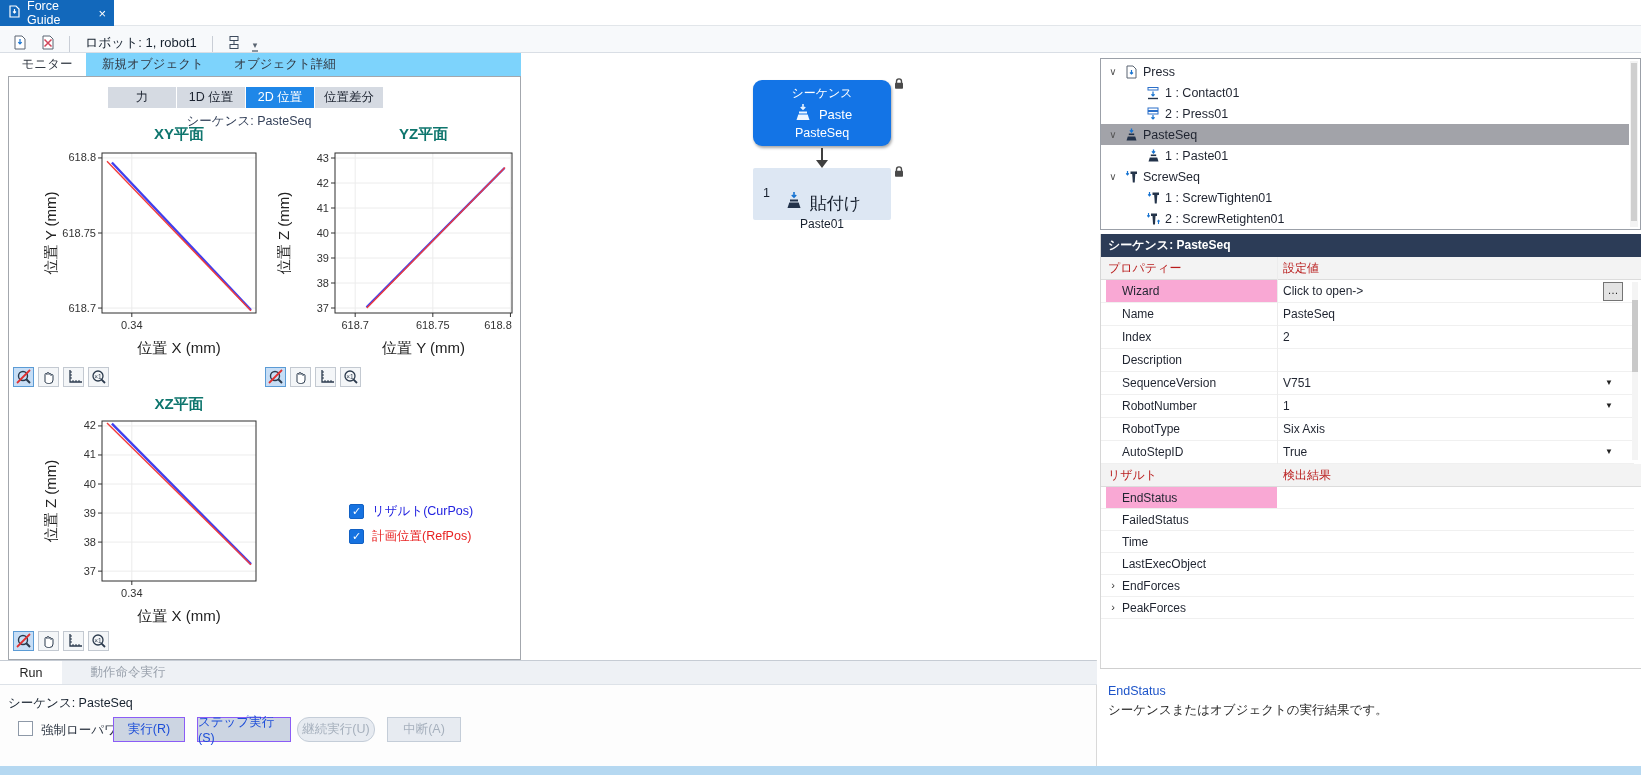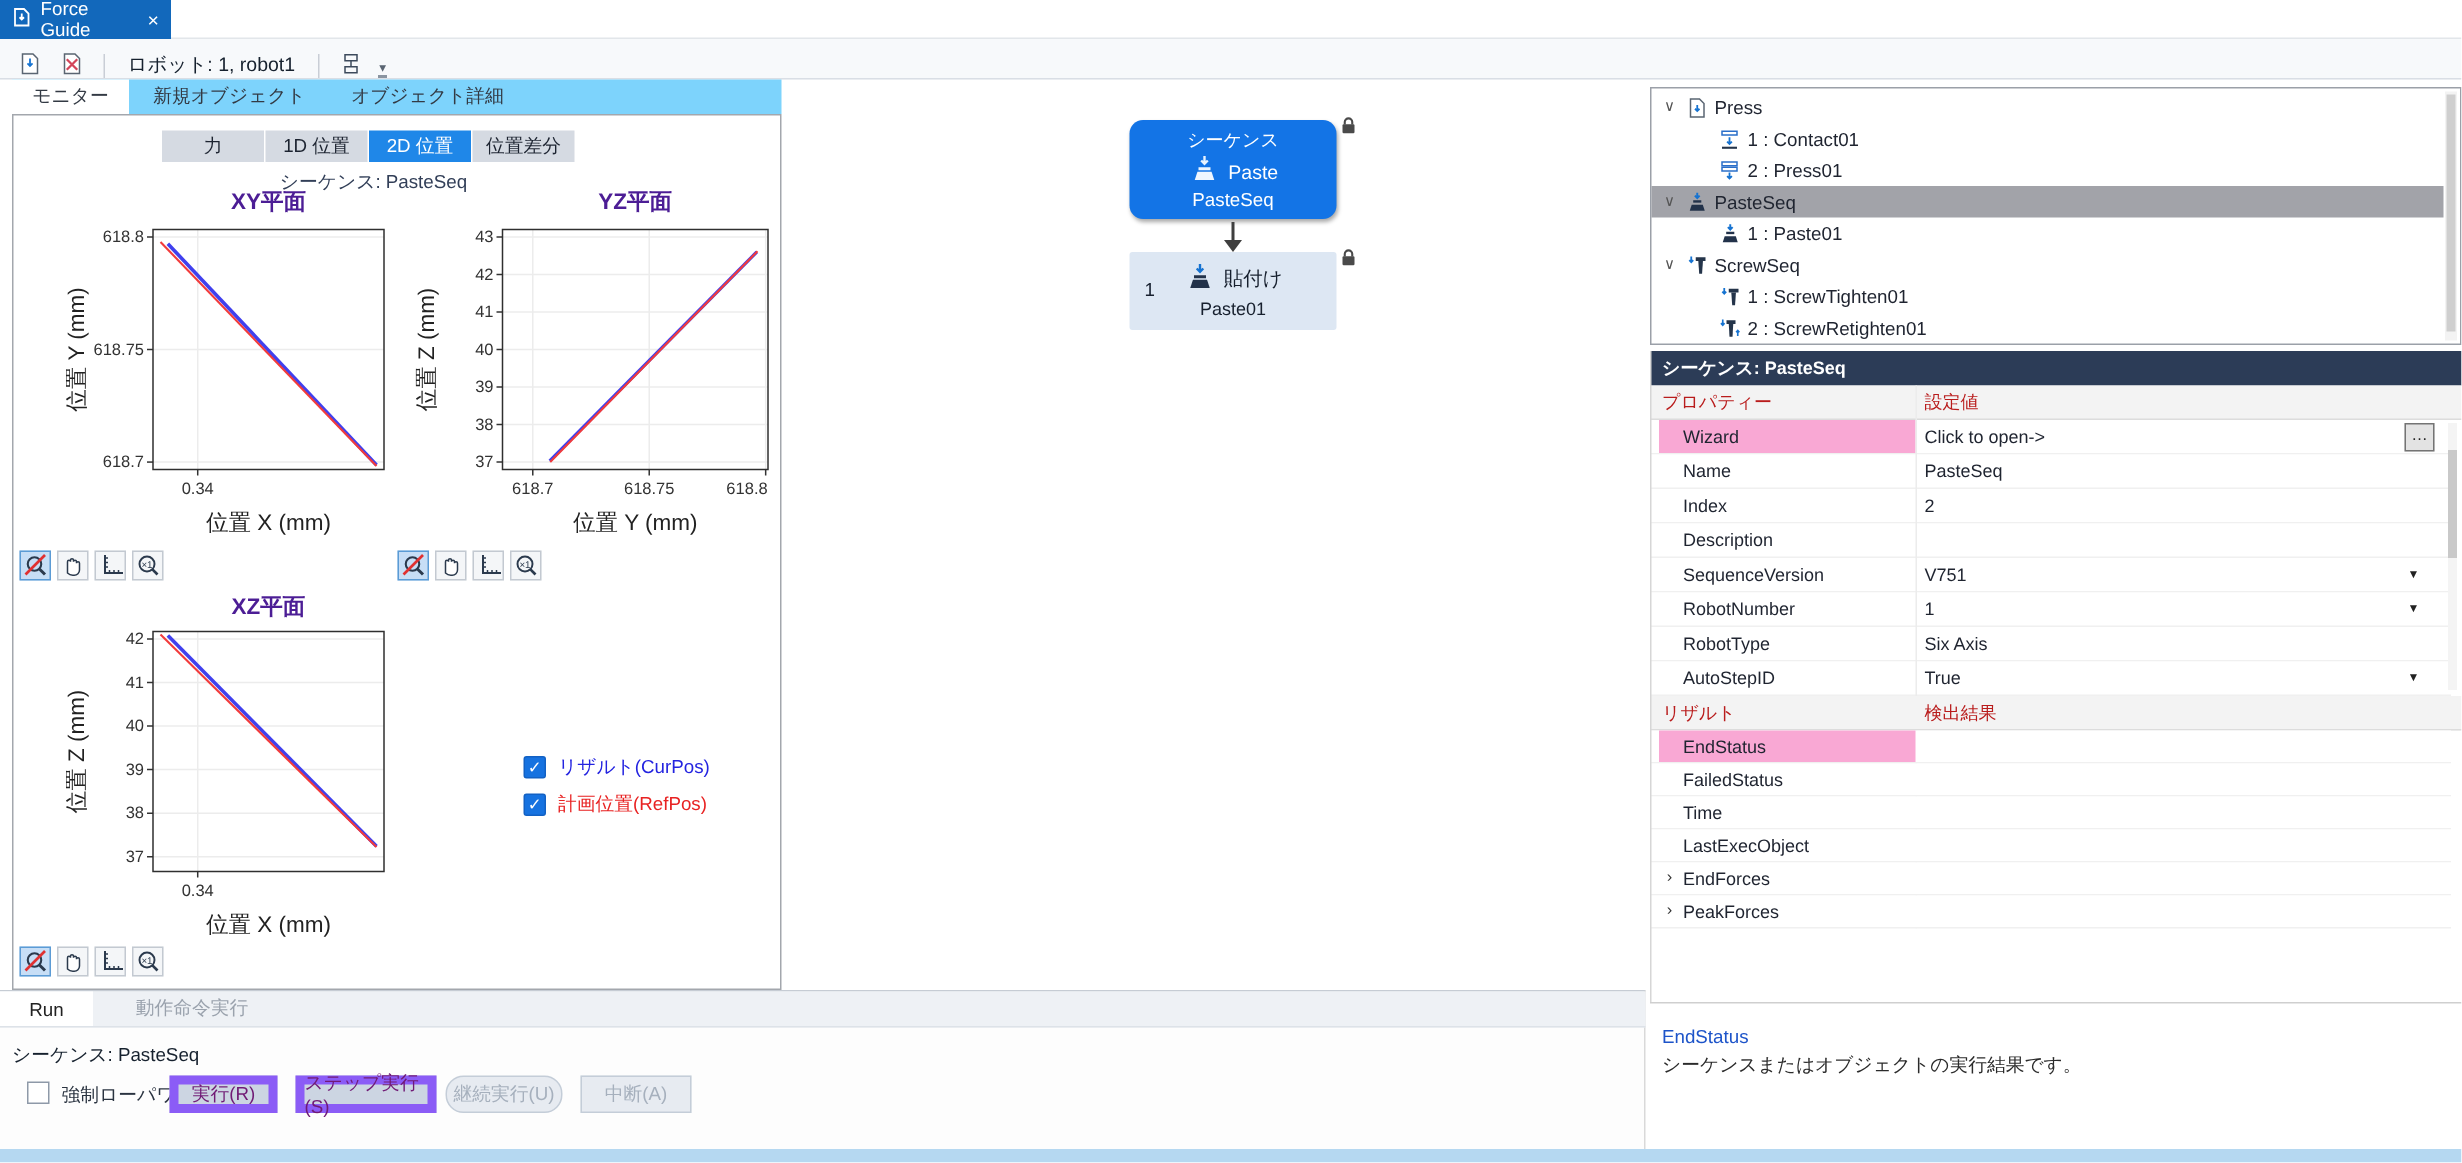--- a/index.html
+++ b/index.html
@@ -28,21 +28,21 @@
   .doctab { height:23px; display:flex; align-items:center; justify-content:center; font-size:12.5px; color:#333a44; }
   .doctab.active { background:#fff; }
 
   
   #left-panel { left:8px; top:76px; width:513px; height:584px; background:#fff; border:1px solid #a3a7ad; }
   .seg-group { position:absolute; left:99px; top:10px; display:flex; gap:1px; }
   .seg-btn { width:68px; height:21px; background:#d5dae2; color:#1c2330; font-size:12.5px;
     display:flex; align-items:center; justify-content:center; cursor:pointer; }
   .seg-btn.active { background:#1f87e8; color:#fff; }
   .seq-caption { position:absolute; left:0; top:36px; width:480px; text-align:center; color:#323f58; font-size:12.5px; }
-  .chart-title { position:absolute; font-weight:bold; font-size:15px; color:#4c1d95; text-align:center; }
+  .chart-title { position:absolute; font-weight:bold; font-size:15px; color:#0f766e; text-align:center; }
   .chart-svg { position:absolute; }
   .legend-row { position:absolute; display:flex; align-items:center; gap:8px; }
   .cbx { width:15px; height:15px; background:#1672e0; border:1px solid #1261c4; border-radius:2px;
     color:#fff; font-size:11px; display:flex; align-items:center; justify-content:center; cursor:pointer; }
   .legend-label { font-size:12.5px; }
   .plot-tools { position:absolute; display:flex; gap:4px; }
   .ptool { width:21px; height:20px; border:1px solid #c3c9d1; background:#f4f6f8; display:flex;
     align-items:center; justify-content:center; cursor:pointer; }
   .ptool.active { background:#c7def6; border-color:#5b9bd5; }
 
@@ -51,21 +51,21 @@
     color:#fff; text-align:center; box-shadow:1px 2px 3px rgba(0,0,0,.35); padding-top:5px; cursor:pointer; }
   .seq-box .kind { font-size:12px; }
   .seq-box .mid { display:flex; align-items:center; justify-content:center; gap:5px; margin-top:1px; font-size:13px; }
   .seq-box .name { font-size:12.5px; margin-top:1px; }
   .flow-arrow-line { left:821px; top:148px; width:2px; height:13px; background:#3f3f3f; }
   .flow-arrow-head { left:816px; top:160px; width:0; height:0; border-left:6px solid transparent;
     border-right:6px solid transparent; border-top:8px solid #3f3f3f; }
   .step-box { left:753px; top:168px; width:138px; height:52px; background:#dde7f3; border-radius:2px;
     color:#17202e; cursor:pointer; }
   .step-box .idx { position:absolute; left:10px; top:18px; font-size:12.5px; }
-  .step-box .mid { display:flex; align-items:center; justify-content:center; gap:5px; margin-top:7px; font-size:13px; }
+  .step-box .mid { display:flex; align-items:center; justify-content:center; gap:5px; margin-top:23px; font-size:17px; }
   .step-box .name { text-align:center; font-size:12px; margin-top:2px; }
   .lock { position:absolute; }
 
   
   #right-panel { left:1100px; top:0; width:541px; height:775px; }
   #tree { position:absolute; left:0; top:58px; width:541px; height:172px; background:#fff; border:1px solid #9ba0a8; }
   .trow { position:absolute; left:0; width:528px; height:21px; display:flex; align-items:center; font-size:12.5px; cursor:pointer; }
   .trow.sel { background:#a2a3a9; }
   .tchev { width:14px; text-align:center; color:#555; font-size:10px; margin-left:5px; }
   .tindent { width:14px; margin-left:5px; }
@@ -104,21 +104,21 @@
     border-right:1px solid #d9d9d9; }
   .run-strip { position:absolute; left:0; top:0; width:1097px; height:24px; background:#eef1f5; border-bottom:1px solid #dde2e8; }
   .run-tab { position:absolute; top:0; height:23px; display:flex; align-items:center; justify-content:center; font-size:12.5px; }
   .run-tab.active { left:0; width:62px; background:#fff; color:#222; }
   .run-tab.disabled { left:70px; width:116px; color:#9aa2ad; }
   .run-seq-label { position:absolute; left:8px; top:34px; font-size:12.5px; color:#16212e; }
   .run-cbx { position:absolute; left:18px; top:60px; width:15px; height:15px; background:#fff; border:1px solid #8e99a8; cursor:pointer; }
   .run-cbx-label { position:absolute; left:41px; top:61px; font-size:12.5px; color:#2a3340; }
   .run-btn { position:absolute; top:56px; height:25px; font-size:12.5px; display:flex; align-items:center;
     justify-content:center; cursor:pointer; }
-  .run-btn.on { background:#ccd5e2; border:6px solid #8b5cf6; color:#701a75; }
+  .run-btn.on { background:#ccd5e2; border:1px solid #8b5cf6; color:#1d4ed8; }
   .run-btn.off { background:#e7ebf1; border:1px solid #c4cdd8; color:#a6b0bd; }
 
   #status-strip { left:0; top:766px; width:1641px; height:9px; background:#b5d8f1; }
 </style>
 </head>
 <body>
 
 <div id="page">
 
   <div class="abs" id="tabbar">

